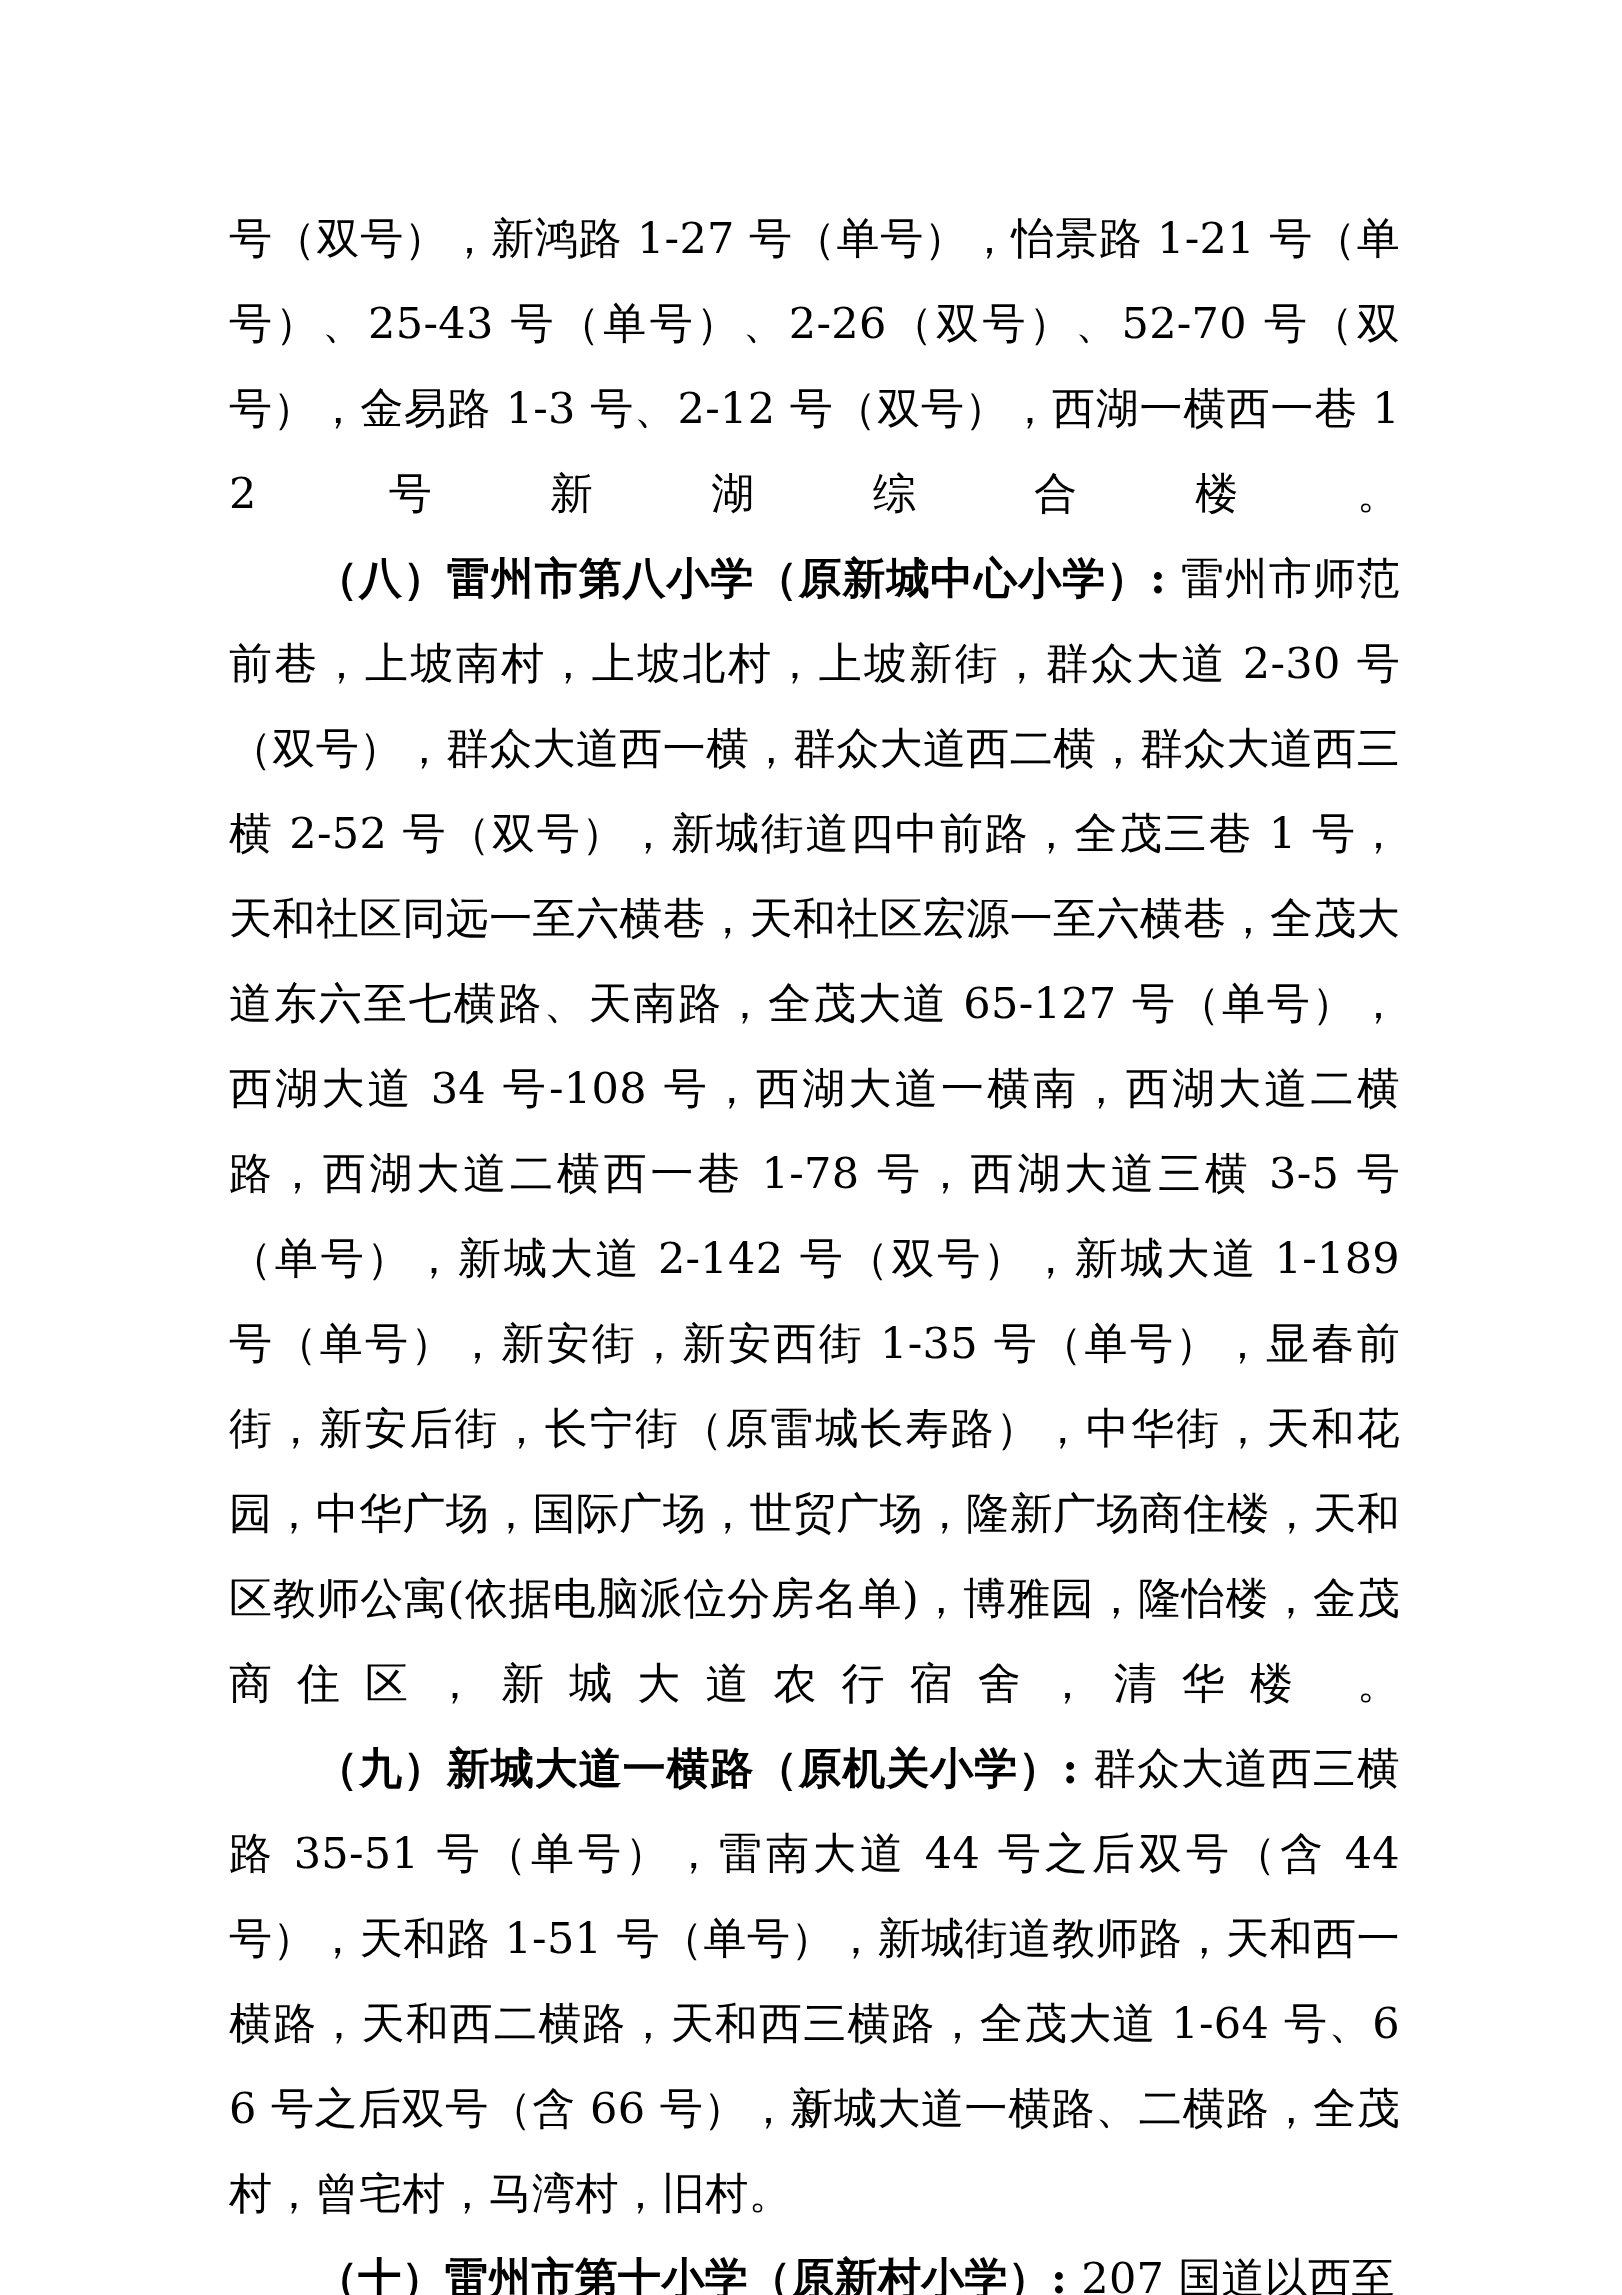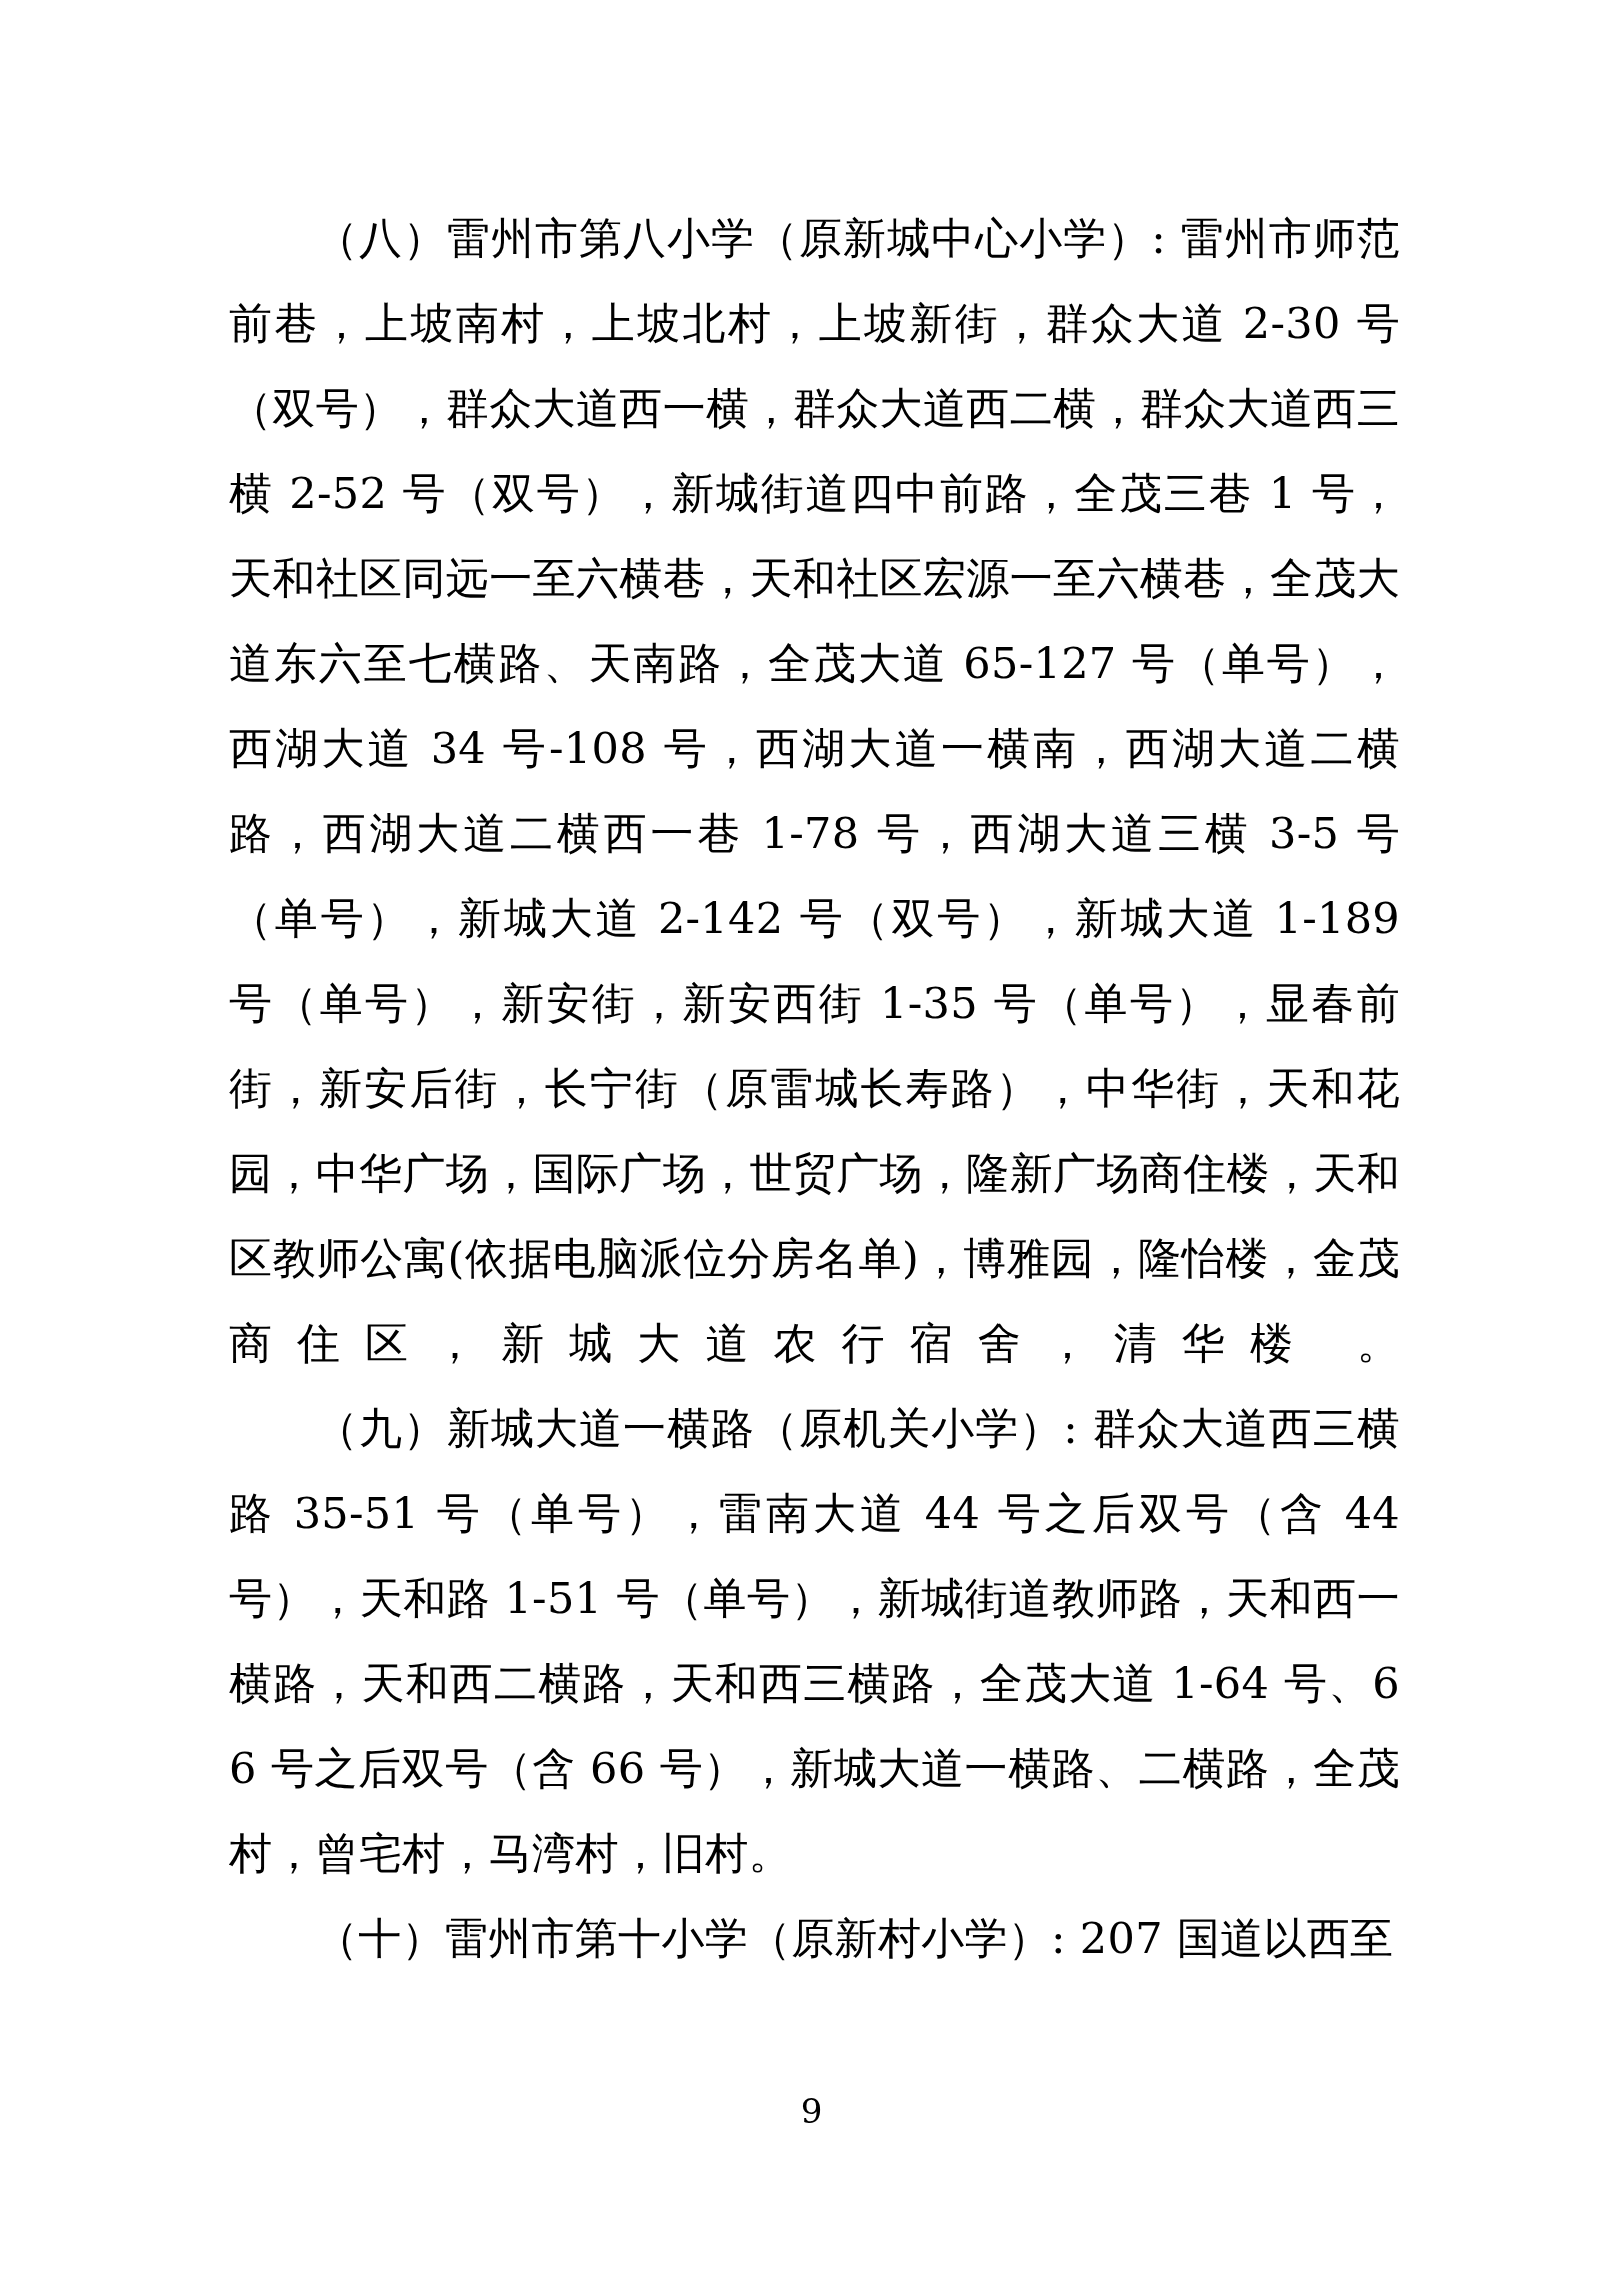--- a/index.html
+++ b/index.html
@@ -39,21 +39,21 @@
   .para.continued {
     text-indent: 0;
   }
   .para.indented {
     text-indent: 86px;
   }
   .para + .para {
     margin-top: 0;
   }
   .para .lead {
-    font-weight: normal;
+    font-weight: bold;
   }
   .page-number {
     position: absolute;
     left: 0;
     right: 0;
     top: 2091px;
     text-align: center;
     font-size: 34px;
     color: #000000;
     font-family: "DejaVu Serif", "Liberation Serif", serif;
@@ -62,20 +62,21 @@
     text-align-last: justify;
   }
 </style>
 </head>
 <body>
 
 <div class="page">
 
   <div class="content">
 
+    <p class="para continued para-last-full"><span>号（双号），新鸿路 1-27 号（单号），怡景路 1-21 号（单号）、25-43 号（单号）、2-26（双号）、52-70 号（双号），金易路 1-3 号、2-12 号（双号），西湖一横西一巷 12 号新湖综合楼。</span></p>
 
     <p class="para indented para-last-full"><span class="lead">（八）雷州市第八小学（原新城中心小学）:</span><span> 雷州市师范前巷，上坡南村，上坡北村，上坡新街，群众大道 2-30 号（双号），群众大道西一横，群众大道西二横，群众大道西三横 2-52 号（双号），新城街道四中前路，全茂三巷 1 号，天和社区同远一至六横巷，天和社区宏源一至六横巷，全茂大道东六至七横路、天南路，全茂大道 65-127 号（单号），西湖大道 34 号-108 号，西湖大道一横南，西湖大道二横路，西湖大道二横西一巷 1-78 号，西湖大道三横 3-5 号（单号），新城大道 2-142 号（双号），新城大道 1-189 号（单号），新安街，新安西街 1-35 号（单号），显春前街，新安后街，长宁街（原雷城长寿路），中华街，天和花园，中华广场，国际广场，世贸广场，隆新广场商住楼，天和区教师公寓(依据电脑派位分房名单)，博雅园，隆怡楼，金茂商住区，新城大道农行宿舍，清华楼 。</span></p>
 
     <p class="para indented"><span class="lead">（九）新城大道一横路（原机关小学）:</span><span> 群众大道西三横路 35-51 号（单号），雷南大道 44 号之后双号（含 44 号），天和路 1-51 号（单号），新城街道教师路，天和西一横路，天和西二横路，天和西三横路，全茂大道 1-64 号、66 号之后双号（含 66 号），新城大道一横路、二横路，全茂村，曾宅村，马湾村，旧村。</span></p>
 
     <p class="para indented"><span class="lead">（十）雷州市第十小学（原新村小学）:</span><span> 207 国道以西至</span></p>
 
   </div>
 
   <div class="page-number">9</div>

